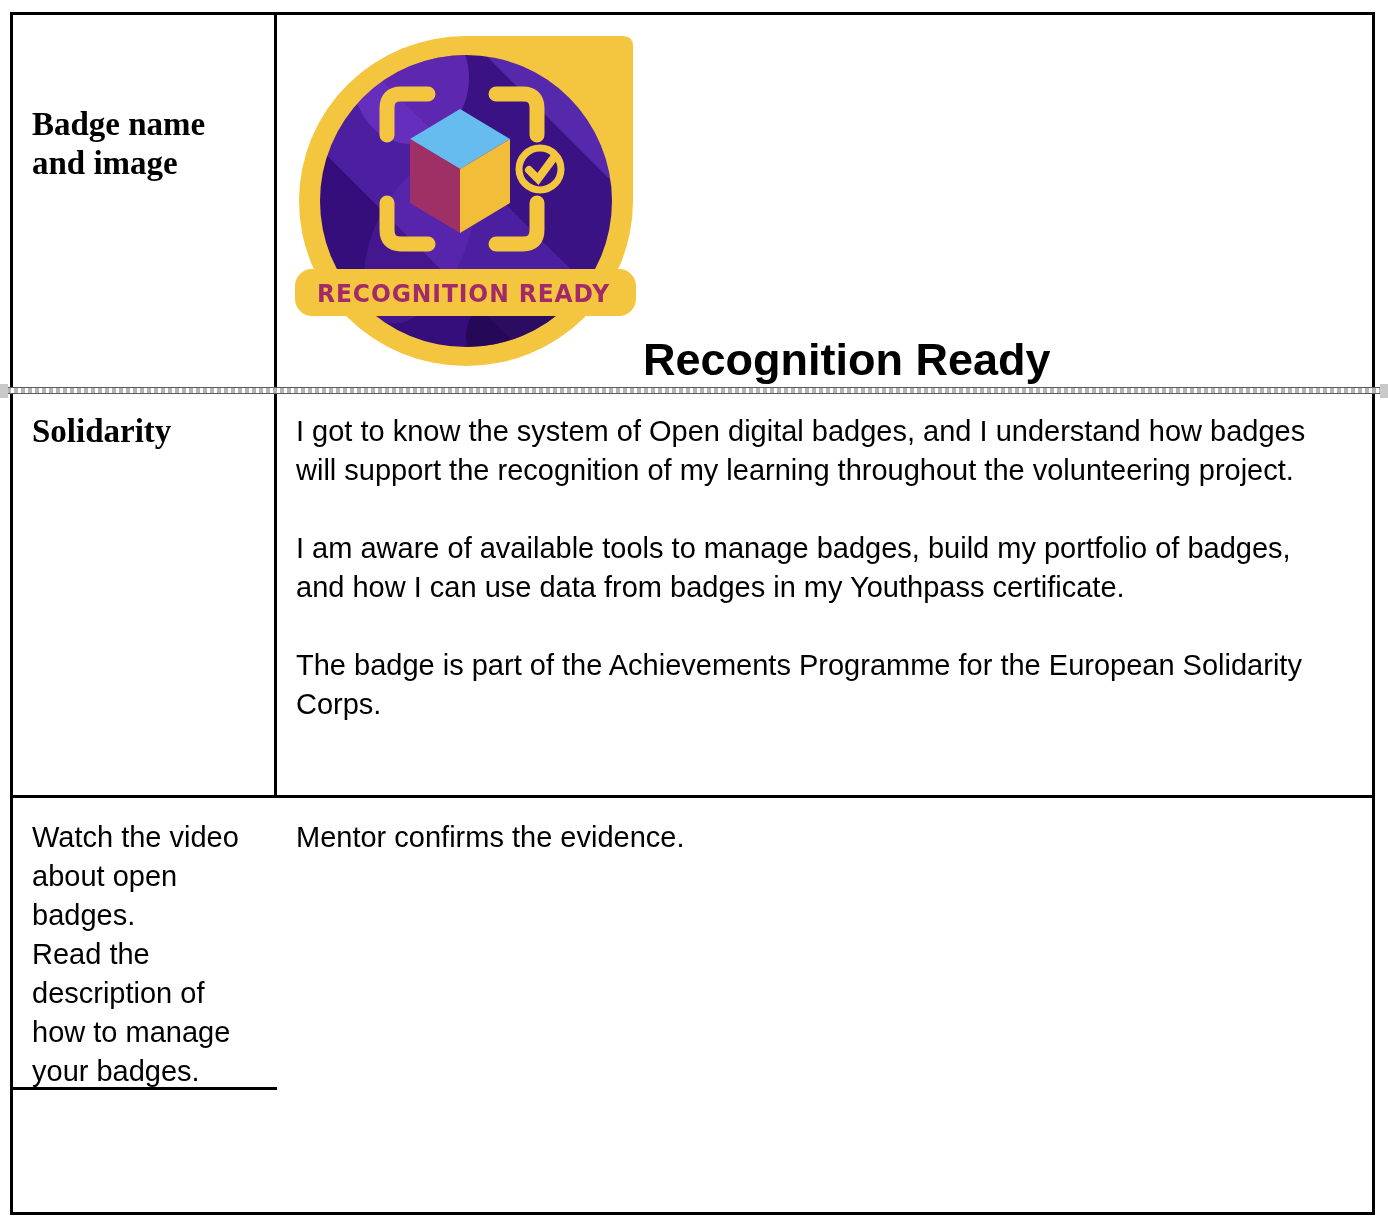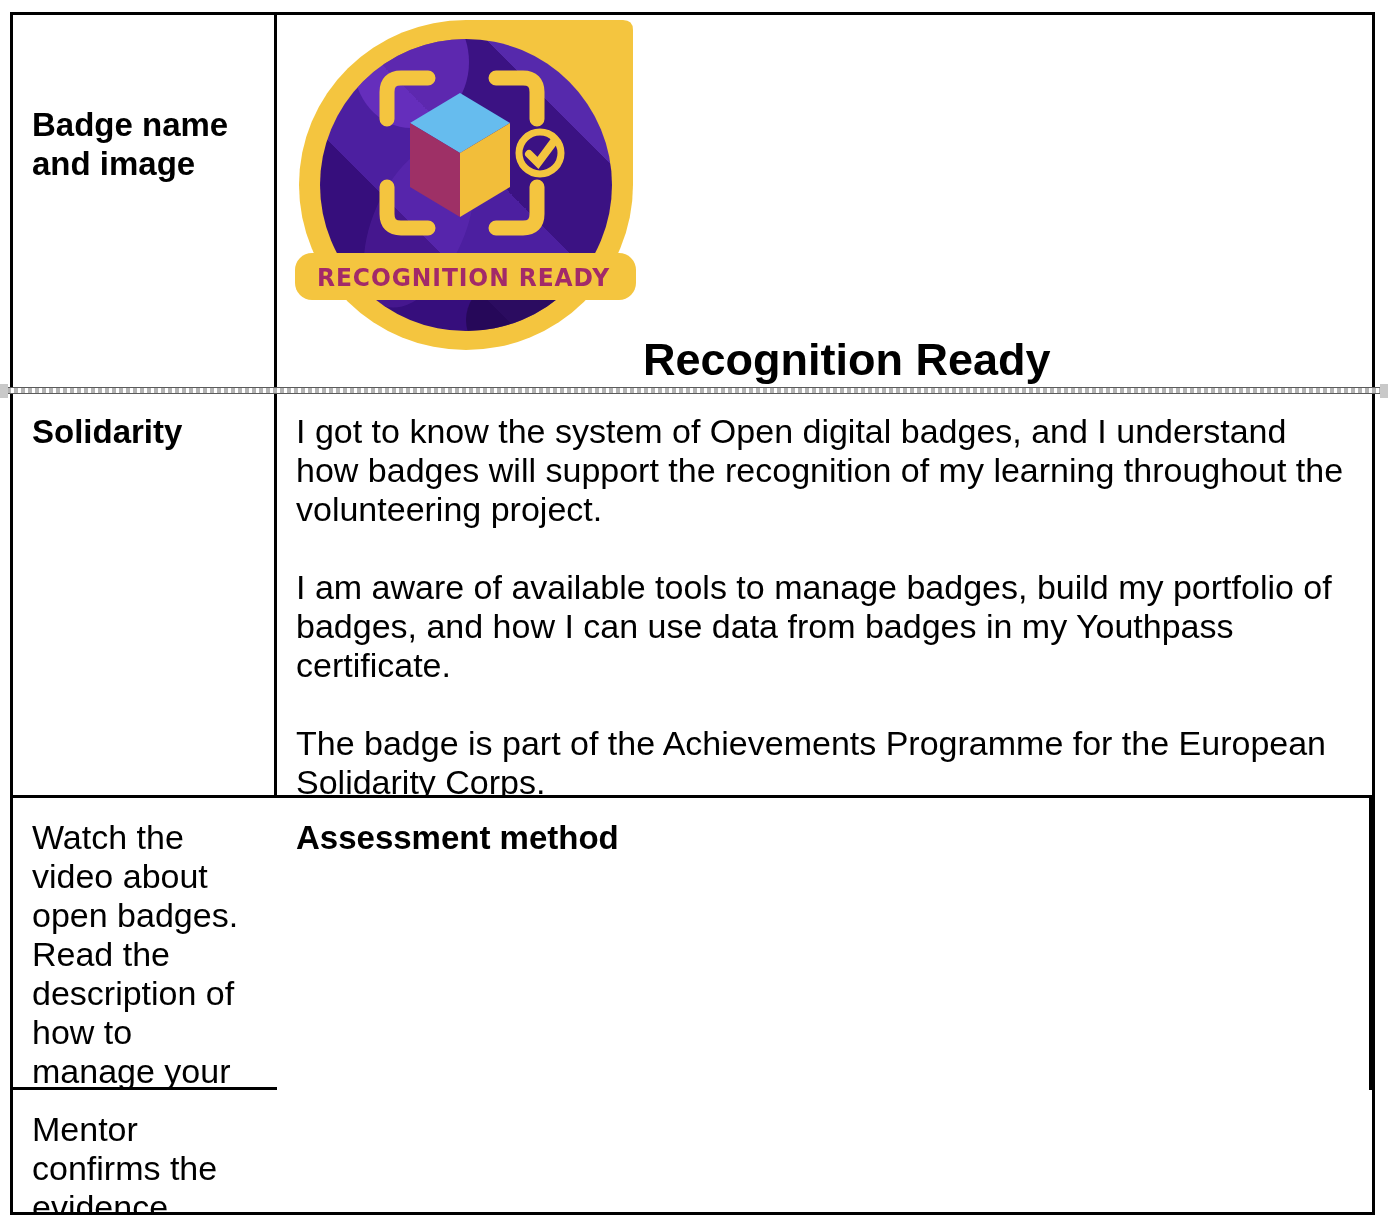--- a/index.html
+++ b/index.html
@@ -11,25 +11,25 @@
     position:absolute;left:10px;top:12px;width:1365px;height:1203px;
     box-sizing:border-box;border:3px solid #000;
     display:grid;
     grid-template-columns:264px 1095px;
     grid-template-rows:377px 406px 292px 122px;
   }
   .cell{box-sizing:border-box;overflow:hidden;position:relative;}
   .label-cell{border-right:3px solid #000;padding:20px 16px 0 19px;}
   .value-cell{padding:20px 28px 0 19px;}
   .rb{border-bottom:3px solid #000;}
-  .lbl{font-weight:bold;font-size:33px;line-height:39px;}
+  .lbl{font-weight:bold;font-size:33px;line-height:39px;font-family:Liberation Serif, serif;}
   .lbl-rest{font-weight:normal;font-size:33px;line-height:39px;}
   .label-cell.first{padding-top:90px;}
-  .body-text{font-size:34px;line-height:39px;white-space:pre-line;}
-  .badge-cell{padding:5px 0 0 22px;}
+  .body-text{font-size:29px;line-height:39px;white-space:pre-line;}
+  .badge-cell{padding:21px 0 0 22px;}
   .badge-title{
     position:absolute;left:366px;bottom:3px;
     font-weight:bold;font-size:45px;line-height:52px;color:#000;white-space:nowrap;
   }
   
   .f-yellow{fill:var(--badge-yellow);}
   .f-blue{fill:var(--cube-blue);}
   .f-plum{fill:var(--cube-plum);}
   .f-cyellow{fill:var(--cube-yellow);}
   .f-blob-light{fill:#7A3BD3;}
@@ -135,23 +135,20 @@
 
   <div class="cell value-cell rb">
     <div class="body-text">Watch the video about open badges.
 Read the description of how to manage your badges.
 
 Write down how badges potentially can help you in recognising your learning?
 
 The badge is issued after your mentor confirms this evidence.</div>
   </div>
 
-  <div class="cell label-cell">
-    <span class="lbl">Assessment method</span>
-  </div>
   <div class="cell value-cell">
     <div class="body-text">Mentor confirms the evidence.</div>
   </div>
 
 </div>
 
 <div class="page-break">
   <span class="pb-cap left"></span>
   <span class="pb-cap right"></span>
 </div>

